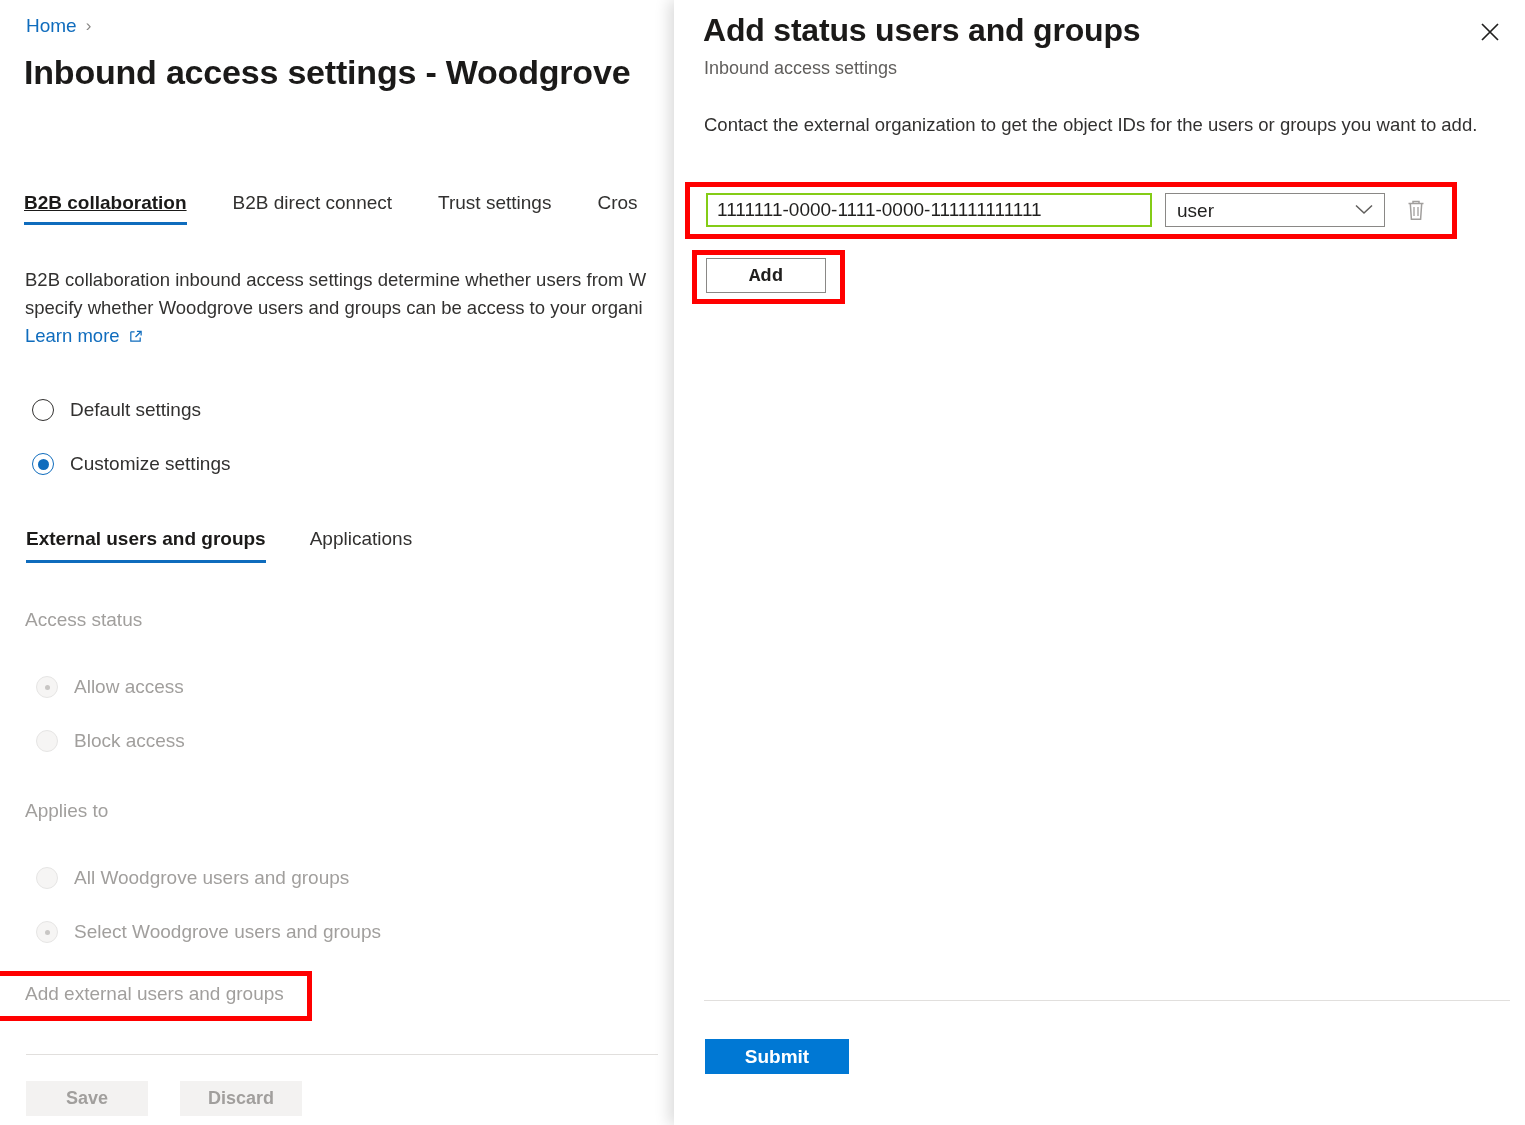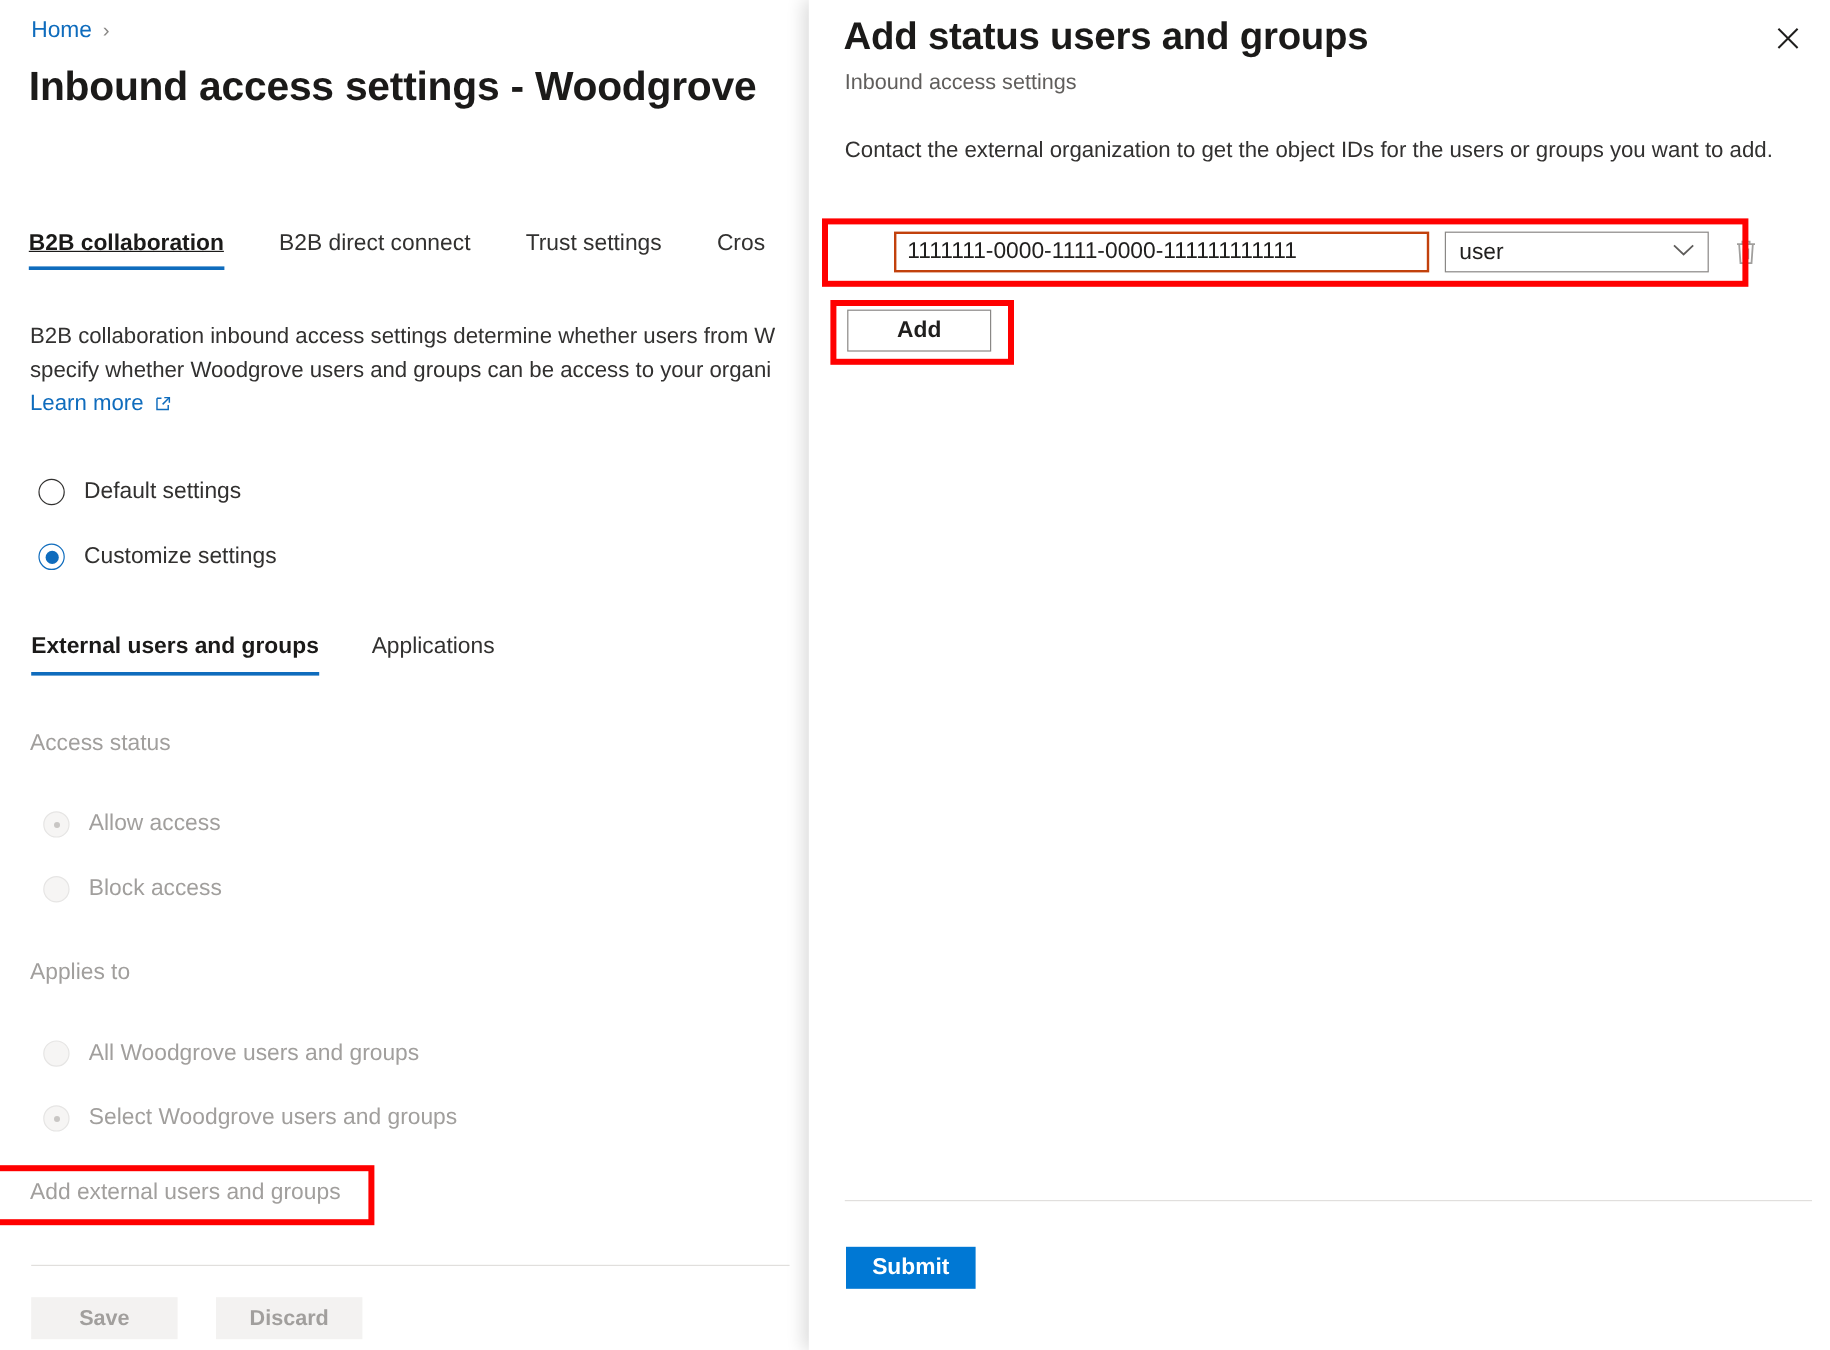--- a/index.html
+++ b/index.html
@@ -286,28 +286,27 @@
     position: absolute;
     left: 706px; top: 193px;
     display: flex;
     align-items: center;
     gap: 0;
   }
   .object-id-input {
     width: 446px;
     height: 34px;
     box-sizing: border-box;
-    border: 2px solid #c2410c;
+    border: 2px solid #84cc16;
     background: #ffffff;
     font-size: 19px;
     font-family: inherit;
     color: #201f1e;
     padding: 0 9px;
     outline: none;
-    margin-left: 39px;
   }
   .type-select-wrap {
     position: relative;
     margin-left: 13px;
     width: 220px;
     height: 34px;
   }
   .type-select {
     width: 220px;
     height: 34px;
@@ -344,37 +343,37 @@
 
   .add-btn {
     position: absolute;
     left: 706px; top: 258px;
     width: 120px;
     height: 35px;
     box-sizing: border-box;
     border: 1px solid #8a8886;
     background: #ffffff;
     font-size: 19px;
-    font-family: Liberation Sans, sans-serif;
+    font-family: Liberation Mono, monospace;
     font-weight: 600;
     color: #201f1e;
     cursor: pointer;
   }
 
   .panel-footer-divider {
     position: absolute;
     left: 704px; top: 1000px;
     width: 806px;
     height: 1px;
     background: #e1dfdd;
   }
   .submit-btn {
     position: absolute;
     left: 705px; top: 1039px;
-    width: 108px;
+    width: 144px;
     height: 35px;
     border: none;
     background: #0078d4;
     color: #ffffff;
     font-size: 19px;
     font-weight: 600;
     font-family: inherit;
     cursor: pointer;
   }
 

